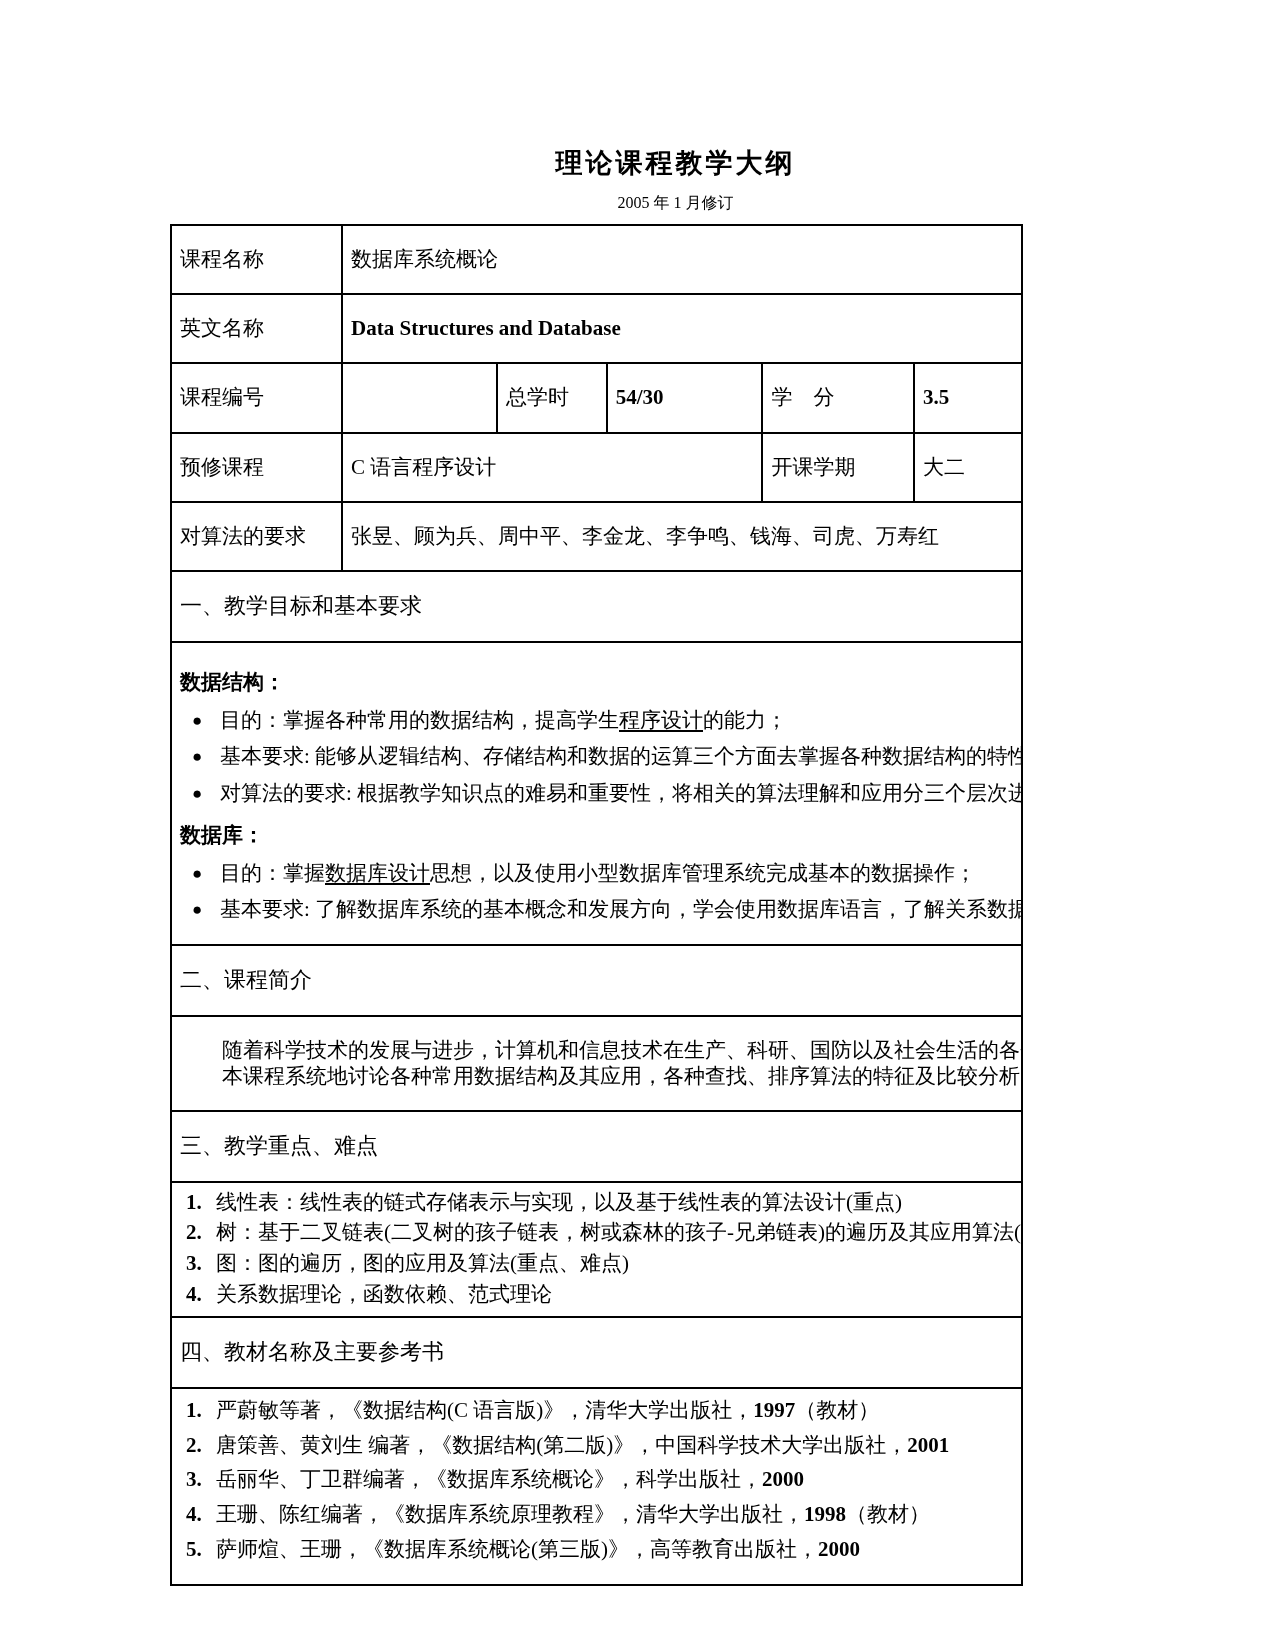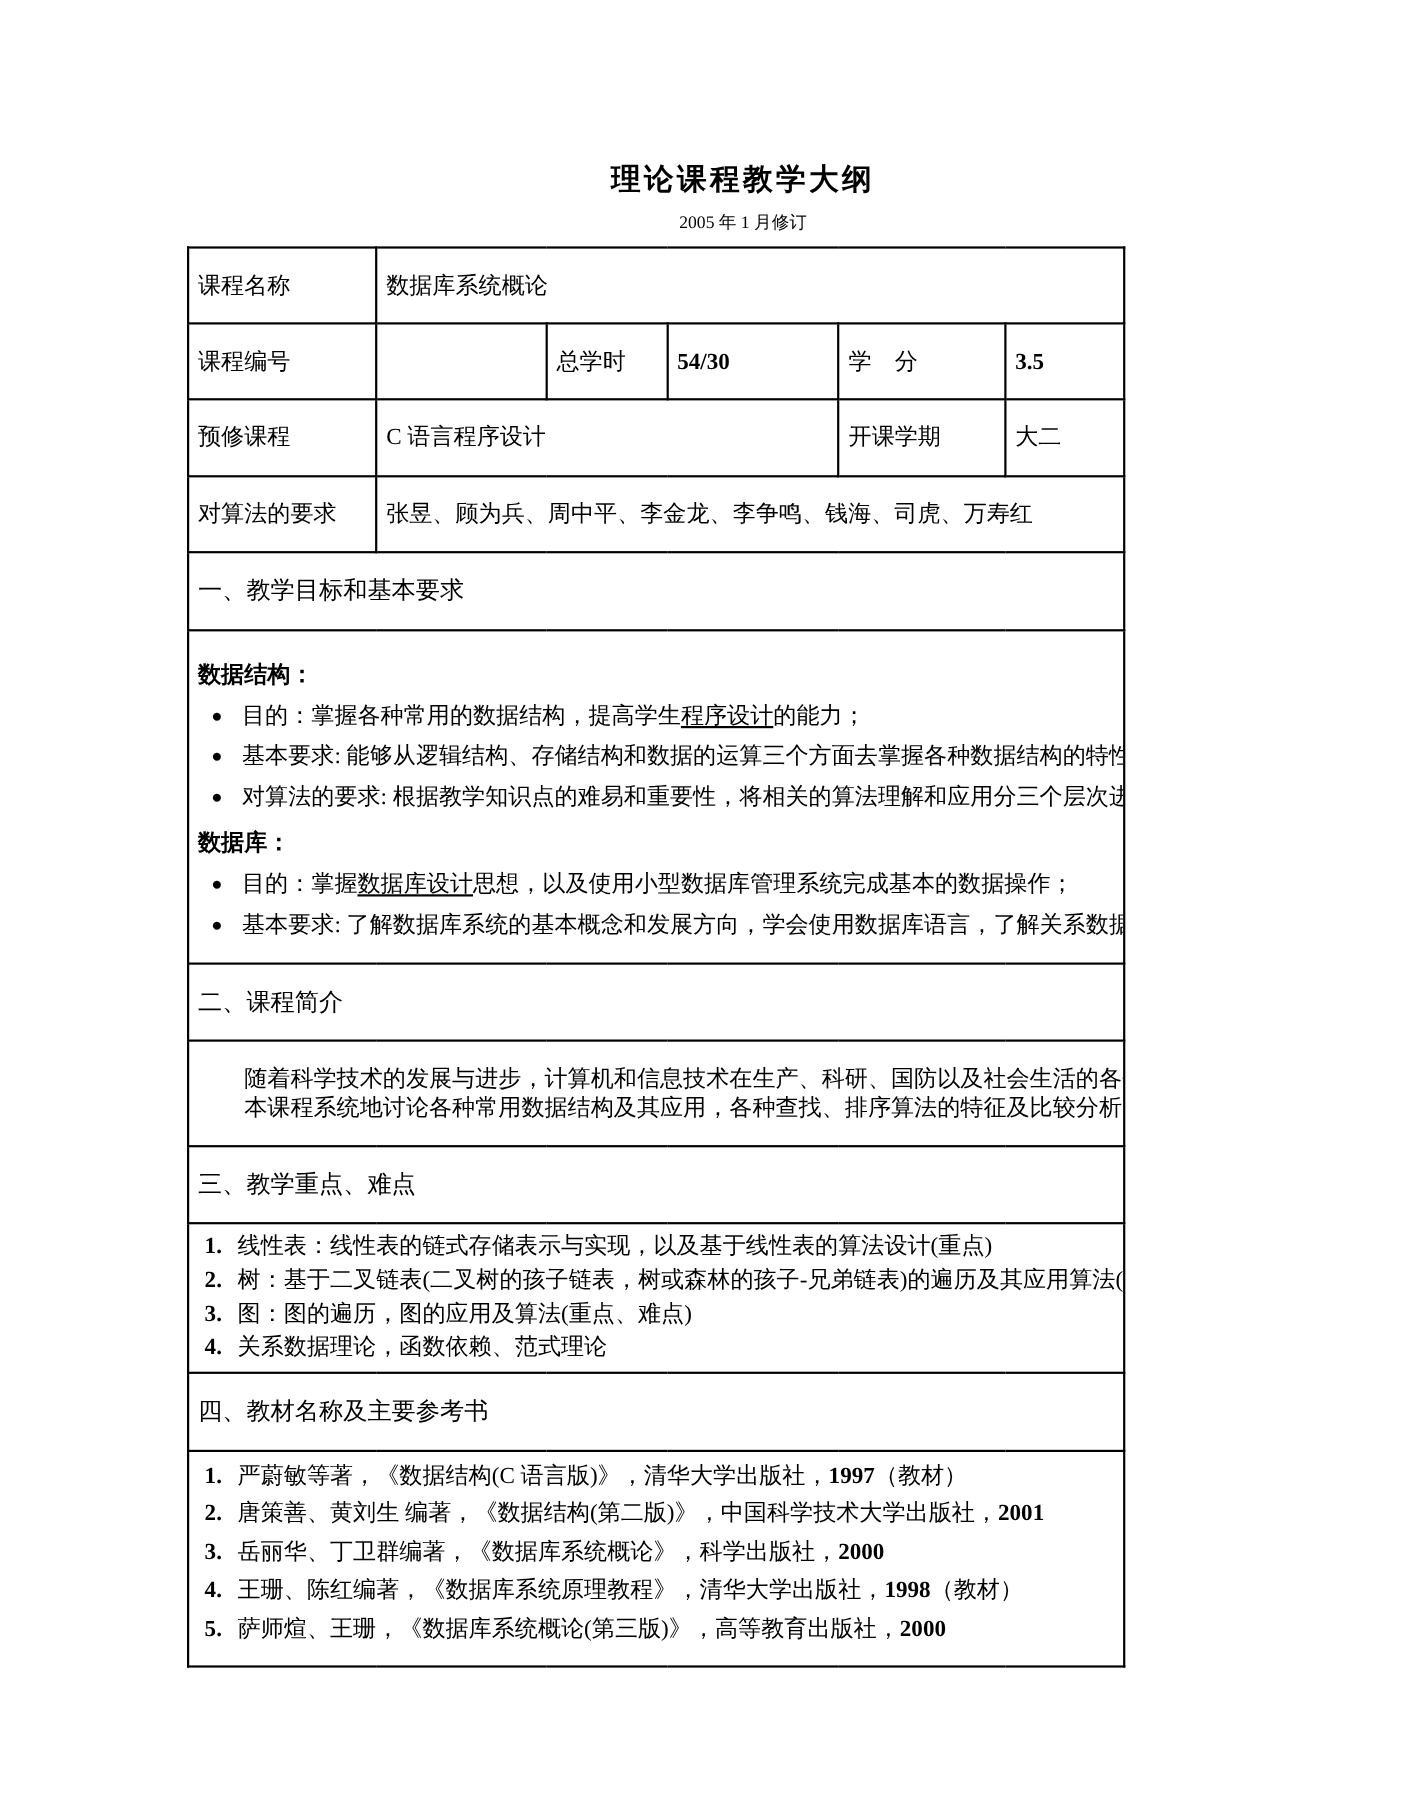--- a/index.html
+++ b/index.html
@@ -117,20 +117,24 @@
           <col style="width:17.8%">
           <col style="width:12.7%">
       </colgroup>
 
       <tbody>
           <tr>
         <td>课程名称</td>
         <td colspan="5">数据库系统概论</td>
       </tr>
 
+      <tr>
+        <td>英文名称</td>
+        <td colspan="5" class="en-bold">Data Structures and Database</td>
+      </tr>
 
       <tr>
         <td>课程编号</td>
         <td></td>
         <td class="center">总学时</td>
         <td class="center bold">54/30</td>
         <td>学　分</td>
         <td class="center bold">3.5</td>
       </tr>
 

